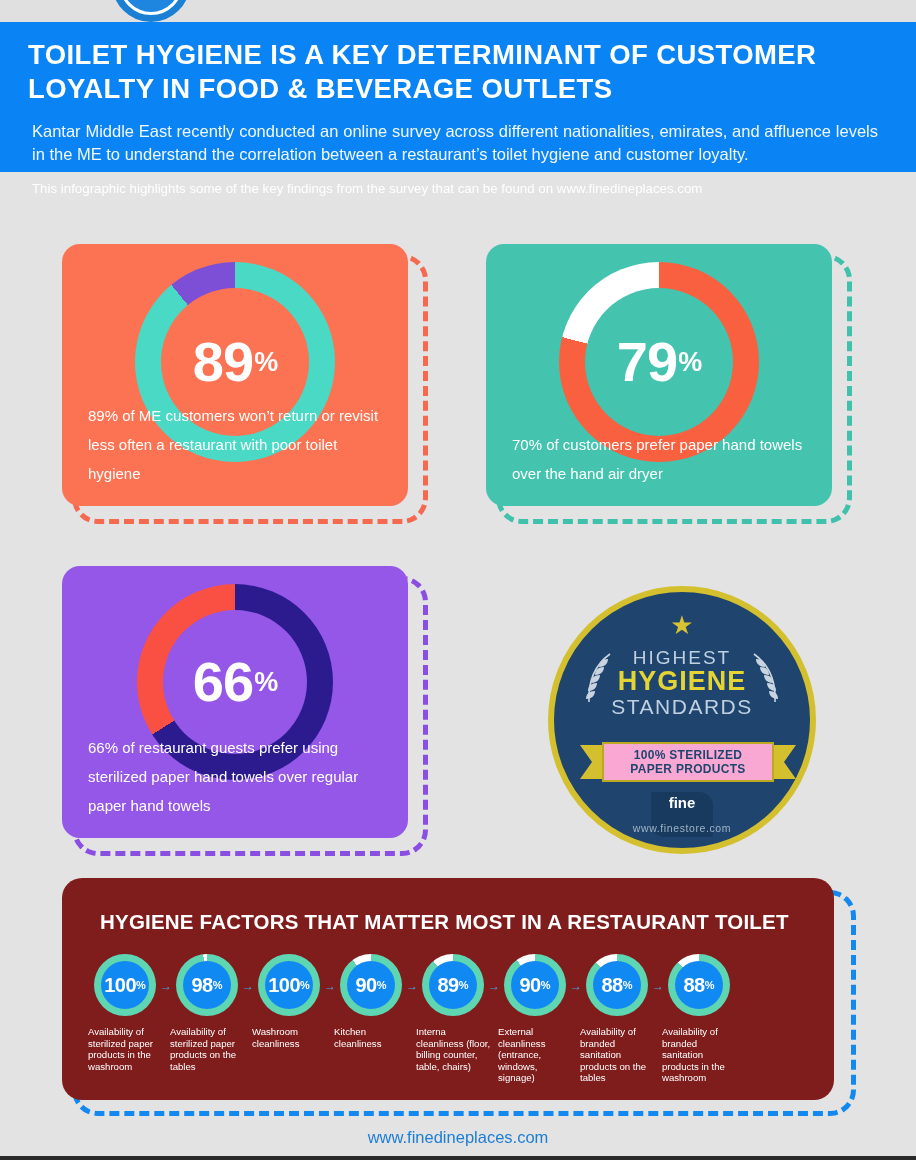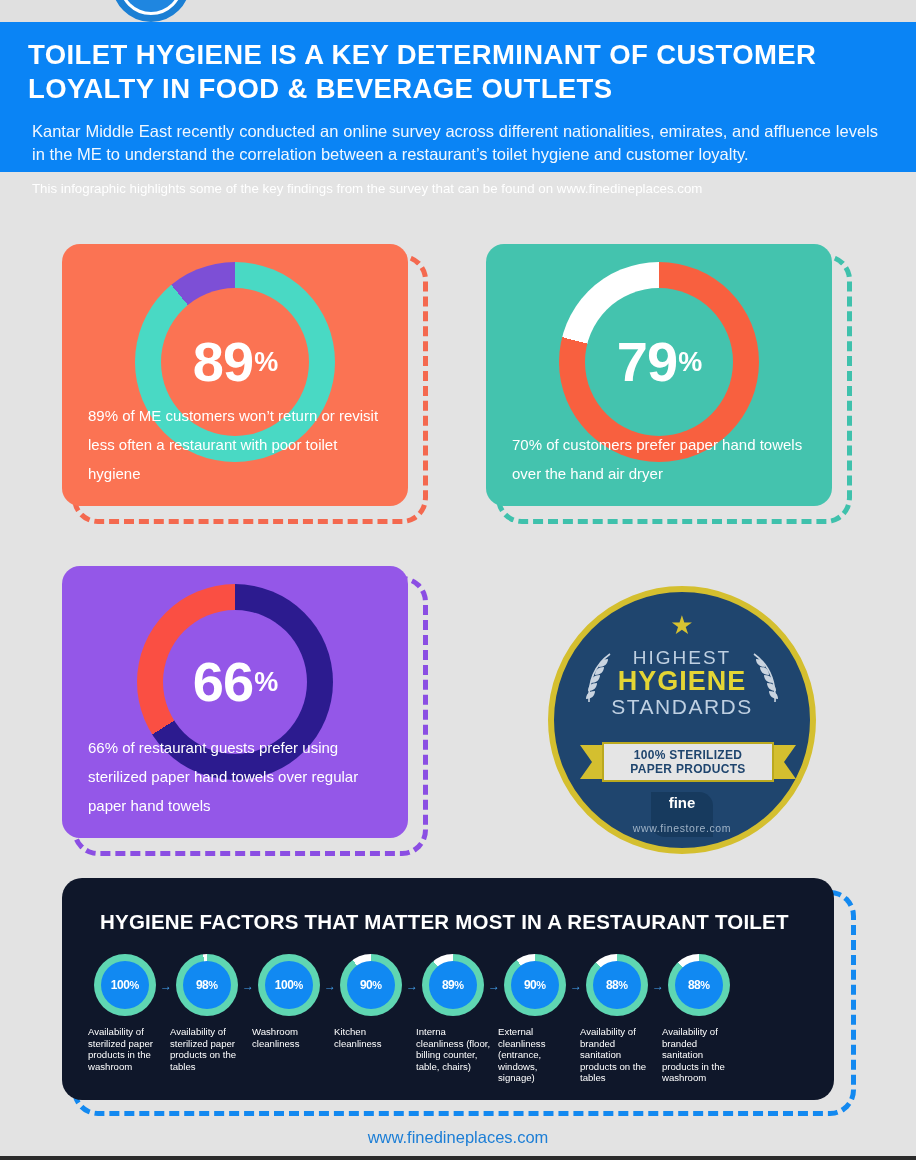--- a/index.html
+++ b/index.html
@@ -151,63 +151,63 @@
   .seal .laurel-l { left: 24px; }
   .seal .laurel-r { right: 24px; }
   .ribbon { position: absolute; left: 26px; top: 150px; width: 216px; height: 40px; }
   .ribbon .tail-l, .ribbon .tail-r {
     position: absolute; top: 3px; width: 32px; height: 34px; background: #d4bf2f;
   }
   .ribbon .tail-l { left: 0; clip-path: polygon(0 0, 100% 0, 100% 100%, 0 100%, 12px 50%); }
   .ribbon .tail-r { right: 0; clip-path: polygon(0 0, 100% 0, calc(100% - 12px) 50%, 100% 100%, 0 100%); }
   .ribbon .body {
     position: absolute; left: 22px; right: 22px; top: 0; height: 40px;
-    background: #e5e5e5; border: 2px solid #bba91f; box-sizing: border-box;
+    background: #f9a8d4; border: 2px solid #bba91f; box-sizing: border-box;
     display: flex; align-items: center; justify-content: center; text-align: center;
     color: #1f456e; font-size: 12px; font-weight: bold; line-height: 14px; letter-spacing: .3px;
   }
   .seal .finelogo {
     position: absolute; left: 0; right: 0; top: 200px; text-align: center;
   }
   .seal .finelogo .mark {
     display: inline-block; width: 62px; height: 45px; border-radius: 0 14px 0 14px;
     background: #173a5e; color: #ffffff; font-size: 15px; line-height: 22px; font-weight: bold;
   }
   .seal .url { position: absolute; left: 0; right: 0; top: 230px; text-align: center; color: #9fb2c6; font-size: 10.5px; letter-spacing: .6px; }
 
   
   .panel-wrap { position: absolute; left: 62px; top: 878px; width: 800px; height: 238px; }
   .panel-dash {
     position: absolute; left: 10px; top: 12px; width: 784px; height: 226px;
     border: 5px dashed #1389f0; border-radius: 26px; box-sizing: border-box;
   }
   .panel {
     position: absolute; left: 0; top: 0; width: 772px; height: 222px;
-    background: #0f172a; border-radius: 20px; box-sizing: border-box;
+    background: #7f1d1d; border-radius: 20px; box-sizing: border-box;
   }
   .panel h2 {
     margin: 0; padding: 32px 0 0 38px;
     color: #ffffff; font-size: 20.5px; font-weight: bold; letter-spacing: .2px;
     text-transform: uppercase;
   }
   .factors { position: absolute; left: 24px; top: 76px; width: 736px; display: flex; }
   .factor { width: 78px; margin-right: 4px; position: relative; }
   .factor .mini {
     position: relative; width: 62px; height: 62px; border-radius: 50%; margin: 0 auto;
   }
   .factor .mini .mhole {
     position: absolute; left: 7px; top: 7px; width: 48px; height: 48px; border-radius: 50%;
     background: #1189f2;
   }
   .factor .mini .mval {
     position: absolute; left: 0; right: 0; top: 0; bottom: 0;
     display: flex; align-items: center; justify-content: center;
     color: #ffffff; font-weight: bold;
   }
-  .factor .mini .mval .n { font-size: 12px; line-height: 20px; letter-spacing: -.5px; }
+  .factor .mini .mval .n { font-size: 20px; line-height: 20px; letter-spacing: -.5px; }
   .factor .mini .mval .p { font-size: 11px; line-height: 16px; align-self: center; }
   .factor .lbl {
     margin-top: 10px; color: #ffffff; font-size: 9.6px; line-height: 11.5px;
     padding-left: 2px;
   }
   .arrow {
     position: absolute; top: 26px; right: -12px; width: 16px;
     color: #46a6f6; font-size: 12px; line-height: 12px;
   }
 

